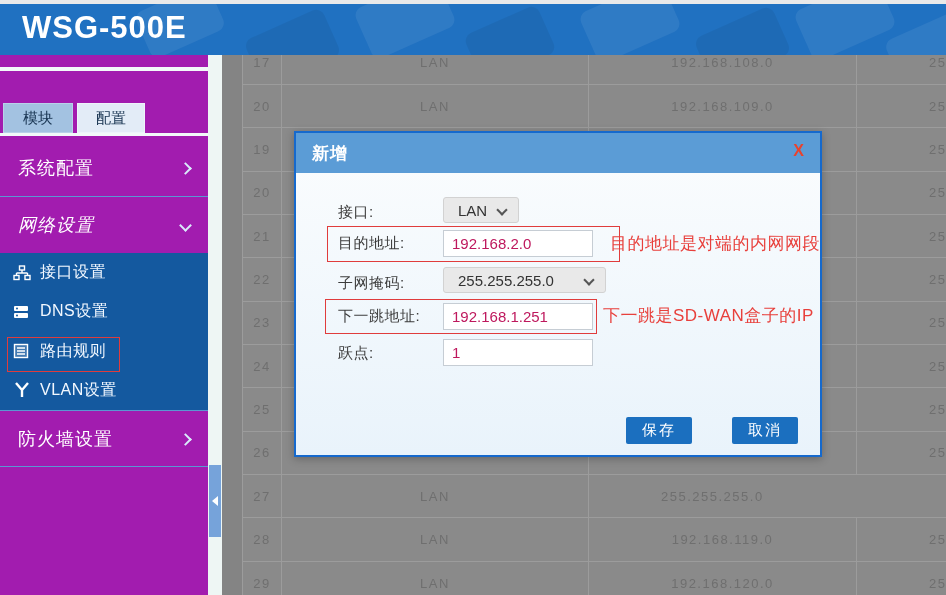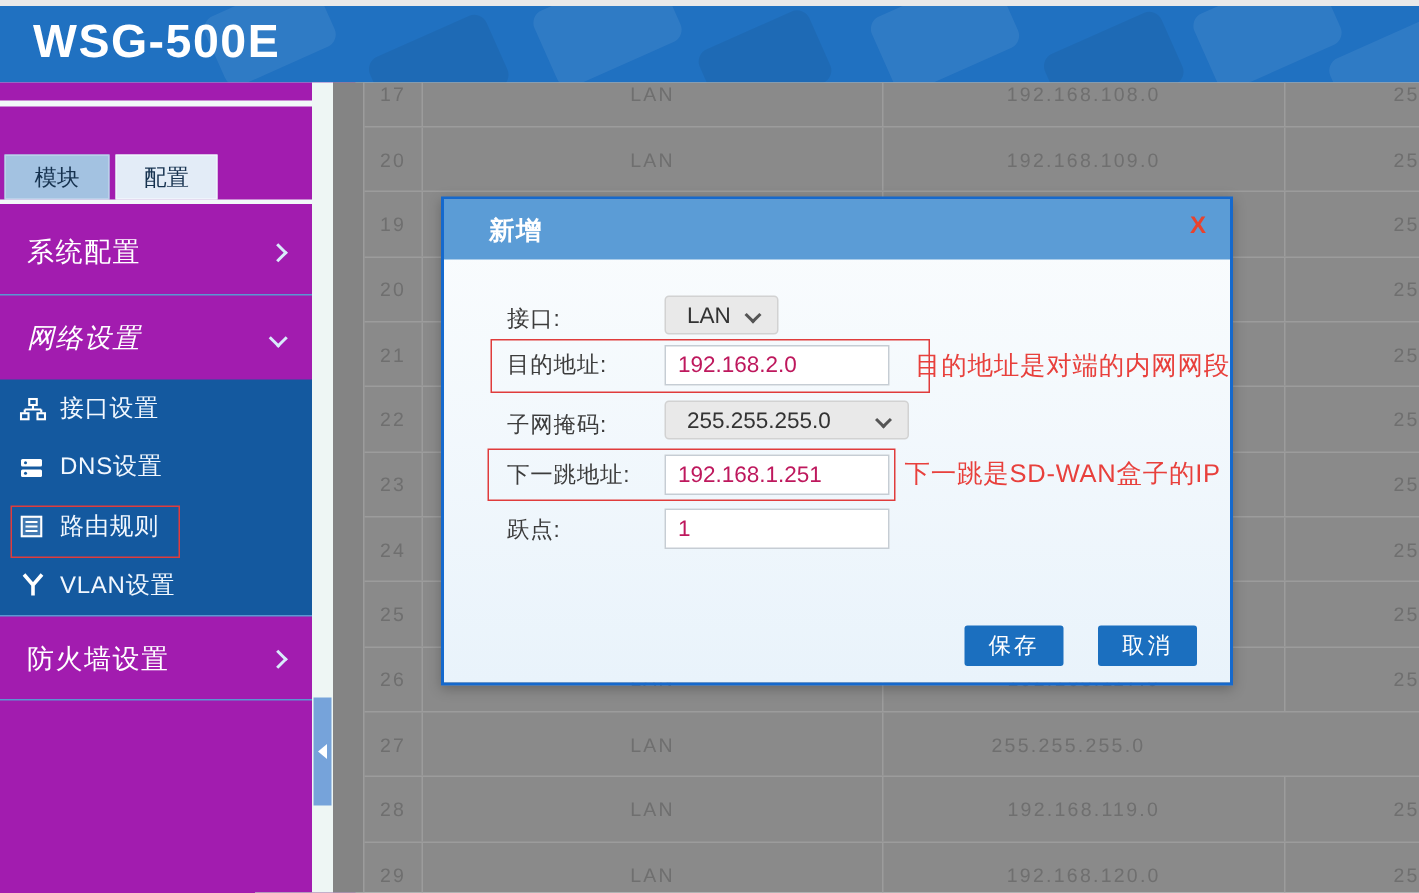--- a/index.html
+++ b/index.html
@@ -42,21 +42,21 @@
   .t-row{display:flex;height:43.35px;box-sizing:border-box;border-bottom:1px solid #9c9c9c;align-items:center;color:#6f6f6f;font-size:13px;letter-spacing:1.5px;}
   .t-cell{box-sizing:border-box;height:100%;display:flex;align-items:center;justify-content:center;border-right:1px solid #9c9c9c;}
   .c-num{width:39px;}
   .c-if{width:307px;}
   .c-dest{width:268px;}
   .c-mask{width:440px;justify-content:flex-start;padding-left:72px;border-right:none;}
 
   
   .modal{position:absolute;left:294px;top:131px;width:528px;height:326px;box-sizing:border-box;border:2px solid #1569cd;background:linear-gradient(#fbfdfe, #e9f3fb);box-shadow:0 2px 8px rgba(0,0,0,0.25);}
   .modal-title{position:absolute;left:0;top:0;width:100%;height:40px;background:#5b9cd6;display:flex;align-items:center;}
-  .modal-title .t{color:#ffffff;font-size:17px;font-weight:bold;margin-left:30px;letter-spacing:1px;}
+  .modal-title .t{color:#ffffff;font-size:17px;font-weight:bold;margin-left:16px;letter-spacing:1px;}
   .modal-close{position:absolute;right:16px;top:10px;color:#e8432e;font-size:16px;font-weight:bold;cursor:pointer;line-height:1;}
   .f-label{position:absolute;left:42px;color:#3c3c3c;font-size:15px;letter-spacing:0.5px;}
   .f-input{position:absolute;left:147px;width:150px;height:27px;box-sizing:border-box;border:1px solid #c6cdd4;background:#ffffff;font-size:15px;color:#be185d;padding:0 8px;font-family:"Liberation Sans","DejaVu Sans",sans-serif;}
   .f-select{position:absolute;left:147px;height:26px;box-sizing:border-box;border:1px solid #d2d2d2;border-radius:3px;background:#e9e9e9;display:flex;align-items:center;font-size:15px;color:#333;padding-left:14px;cursor:pointer;}
   .f-select .sel-chev{position:absolute;right:12px;top:8px;width:6px;height:6px;border-right:2px solid #555;border-bottom:2px solid #555;transform:rotate(45deg);}
   .field-box{position:absolute;border:1px solid #e03c3c;pointer-events:none;}
   .annotation{position:absolute;color:#e8403c;font-size:17px;font-weight:500;letter-spacing:0.5px;white-space:nowrap;}
   .dlg-btn{position:absolute;width:66px;height:27px;background:#1b6fbf;border:none;border-radius:2px;color:#ffffff;font-size:15px;cursor:pointer;display:flex;align-items:center;justify-content:center;letter-spacing:2px;}
 </style>
 </head>
@@ -261,17 +261,17 @@
     </div>
 
     <div class="field-box" style="left:29px;top:166px;width:270px;height:33px;"></div>
     <div class="f-label" style="top:174px;">下一跳地址:</div>
     <input class="f-input" style="top: 170px;" value="192.168.1.251">
     <div class="annotation" style="left:307px;top:171px;">下一跳是SD-WAN盒子的IP</div>
 
     <div class="f-label" style="top:211px;">跃点:</div>
     <input class="f-input" style="top: 206px;" value="1">
 
-    <div class="dlg-btn" style="left:347px;top:284px;">保存</div>
+    <div class="dlg-btn" style="left:330px;top:284px;">保存</div>
     <div class="dlg-btn" style="left:436px;top:284px;">取消</div>
   </div>
 
 </div>
 
 </body></html>

